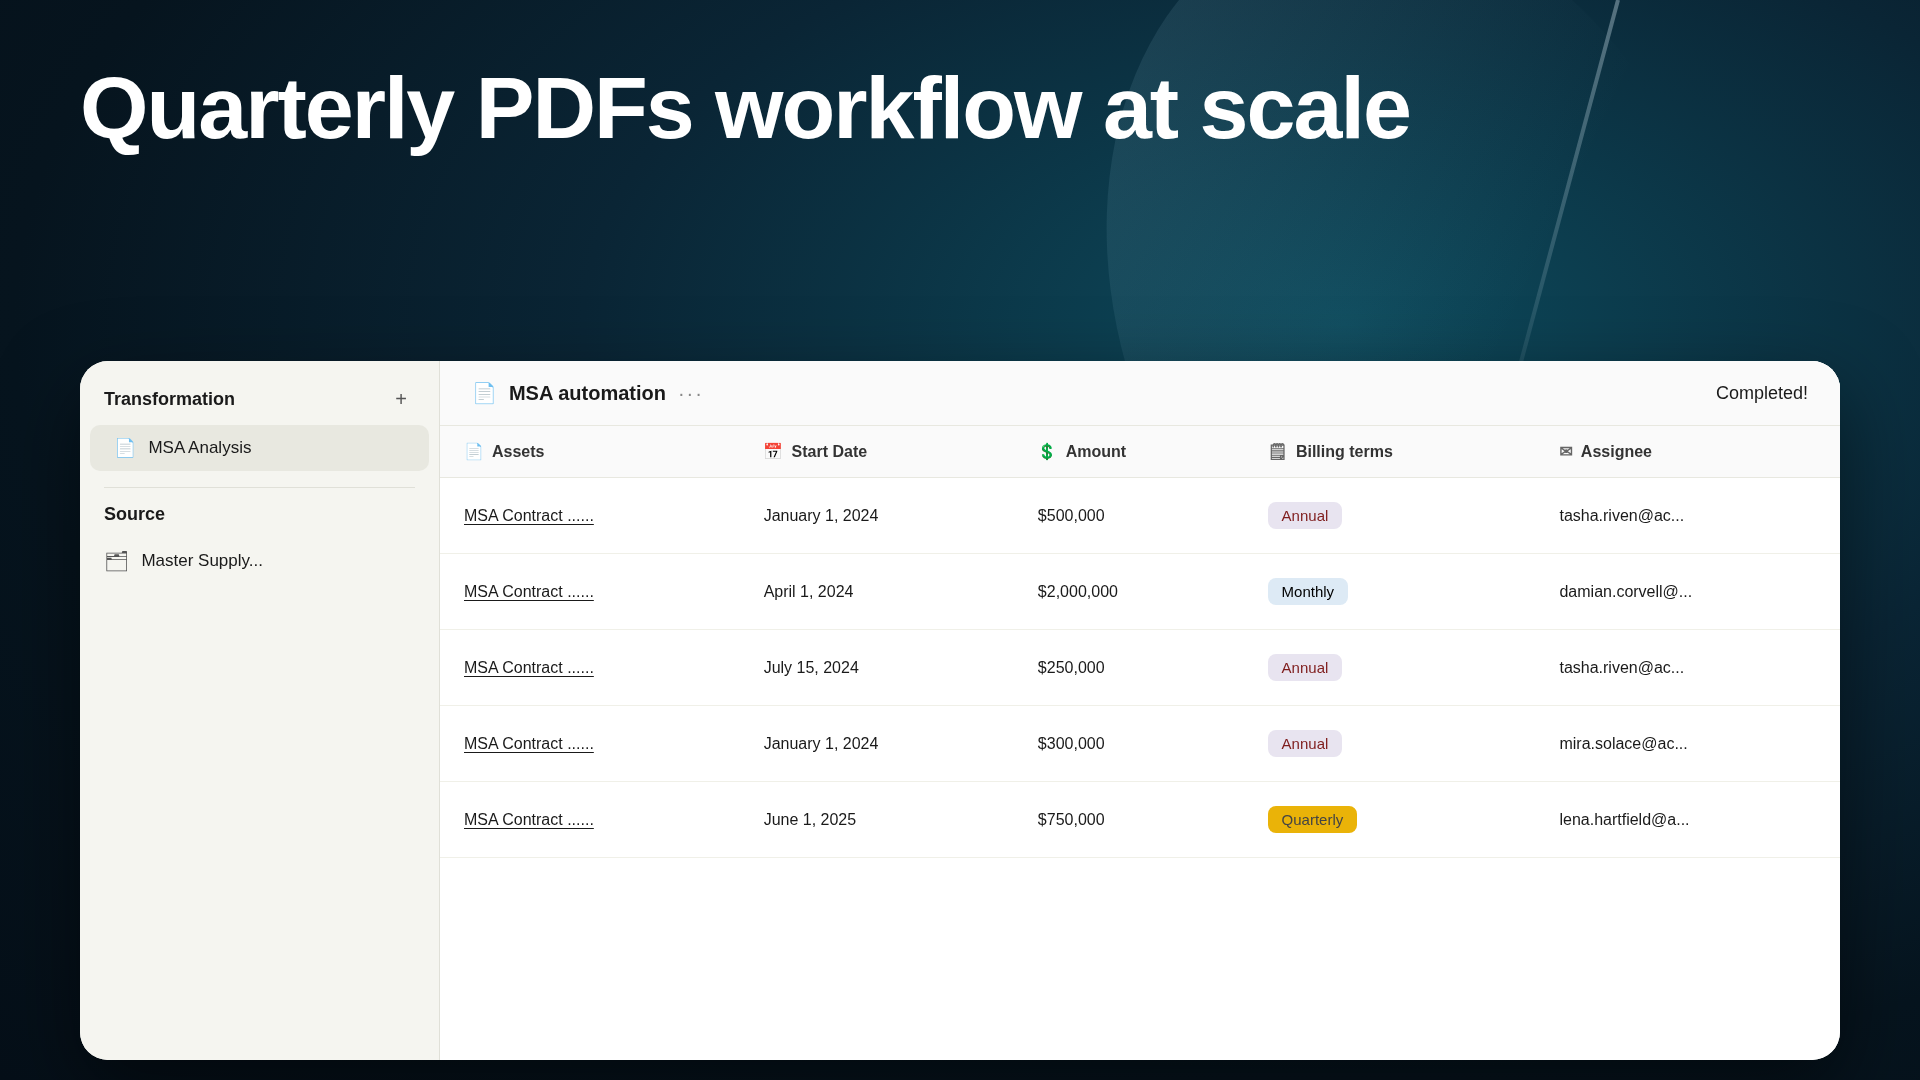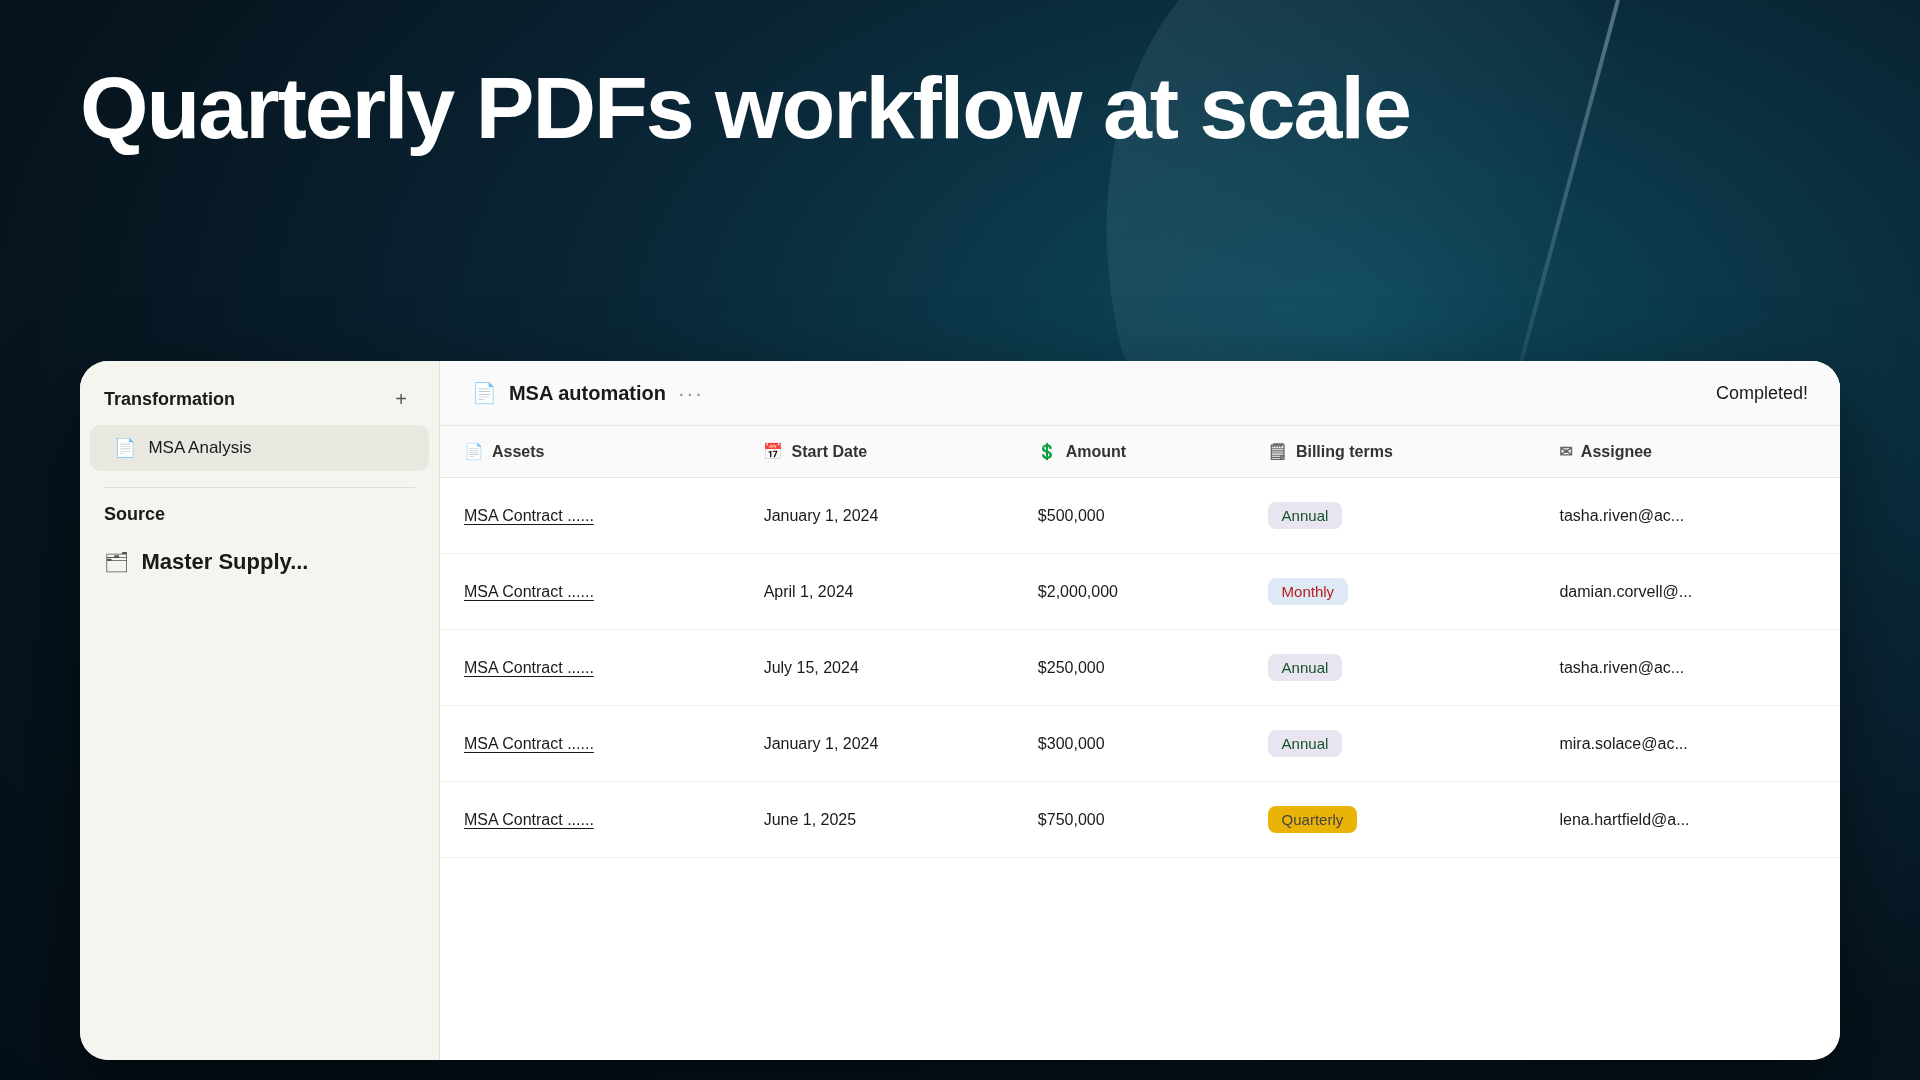--- a/index.html
+++ b/index.html
@@ -168,23 +168,23 @@
       padding: 12px 0;
       cursor: pointer;
     }
 
     .folder-icon {
       font-size: 20px;
       color: #555;
     }
 
     .source-item-label {
-      font-size: 22px;
-      color: #1a1a1a;
-      font-weight: 700;
+      font-size: 17px;
+      color: #1a1a1a;
+      font-weight: 400;
     }
 
     
     .main-content {
       flex: 1;
       display: flex;
       flex-direction: column;
       background: #ffffff;
       overflow: hidden;
     }
@@ -284,26 +284,26 @@
     .billing-badge {
       display: inline-block;
       padding: 5px 14px;
       border-radius: 8px;
       font-size: 15px;
       font-weight: 500;
     }
 
     .billing-annual {
       background: #e8e4f0;
-      color: #14532d;
+      color: #7f1d1d;
     }
 
     .billing-monthly {
       background: #ddeaf5;
-      color: #b91c1c;
+      color: #000000;
     }
 
     .billing-quarterly {
       background: #eab308;
       color: #444;
     }
   </style>
 </head>
 <body>
 

